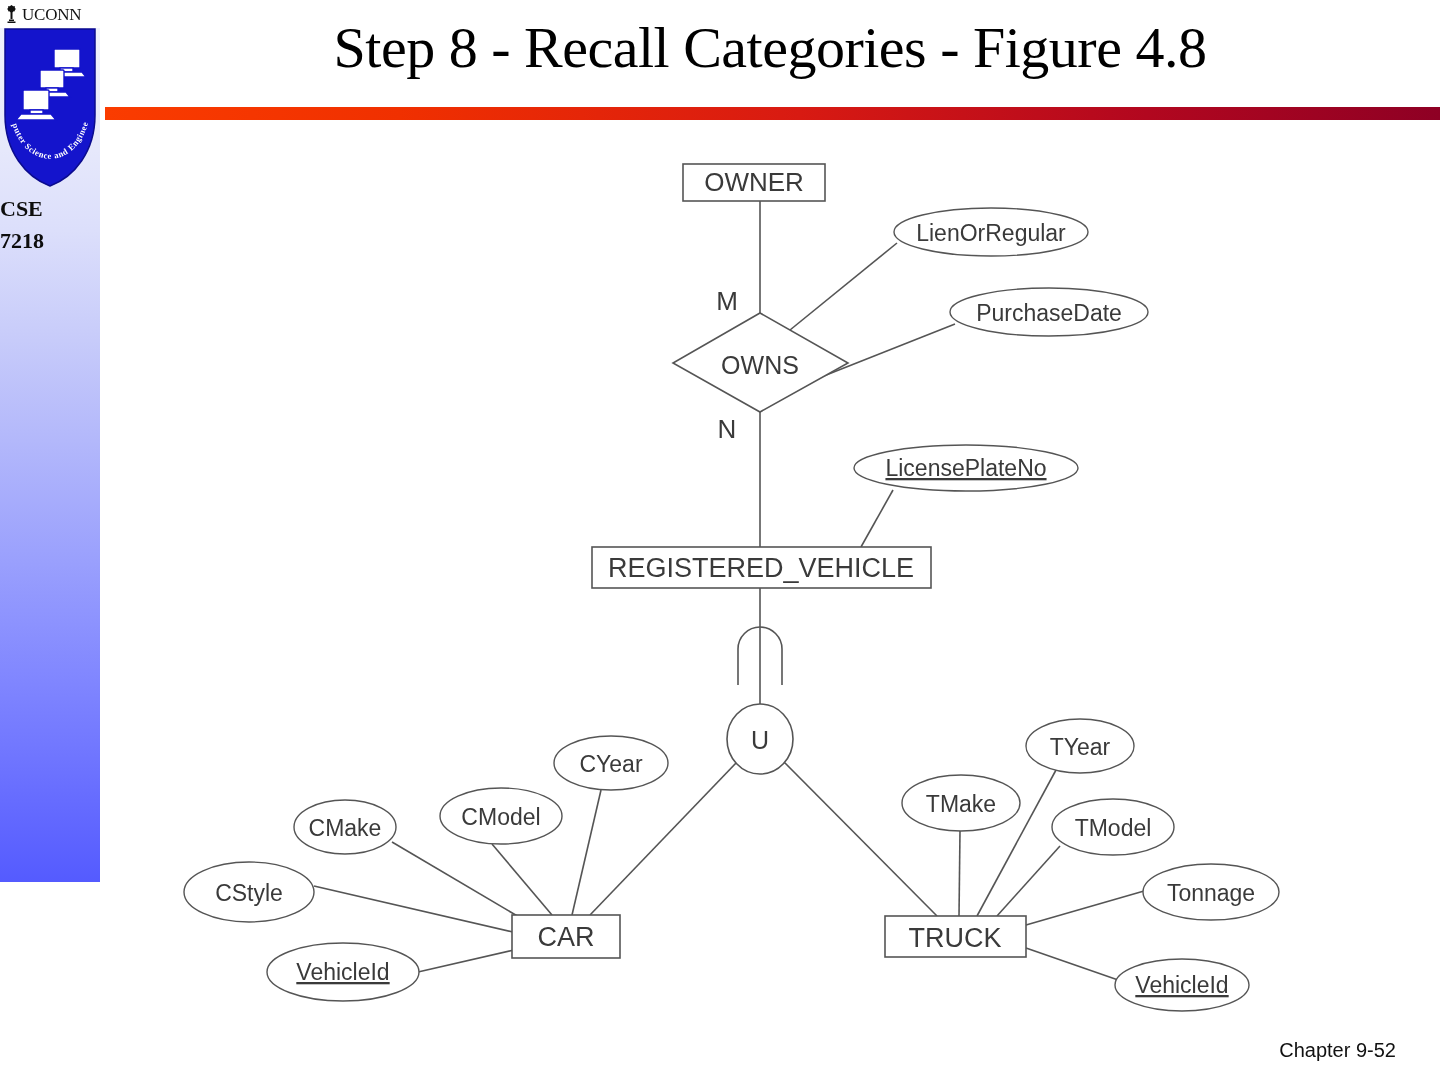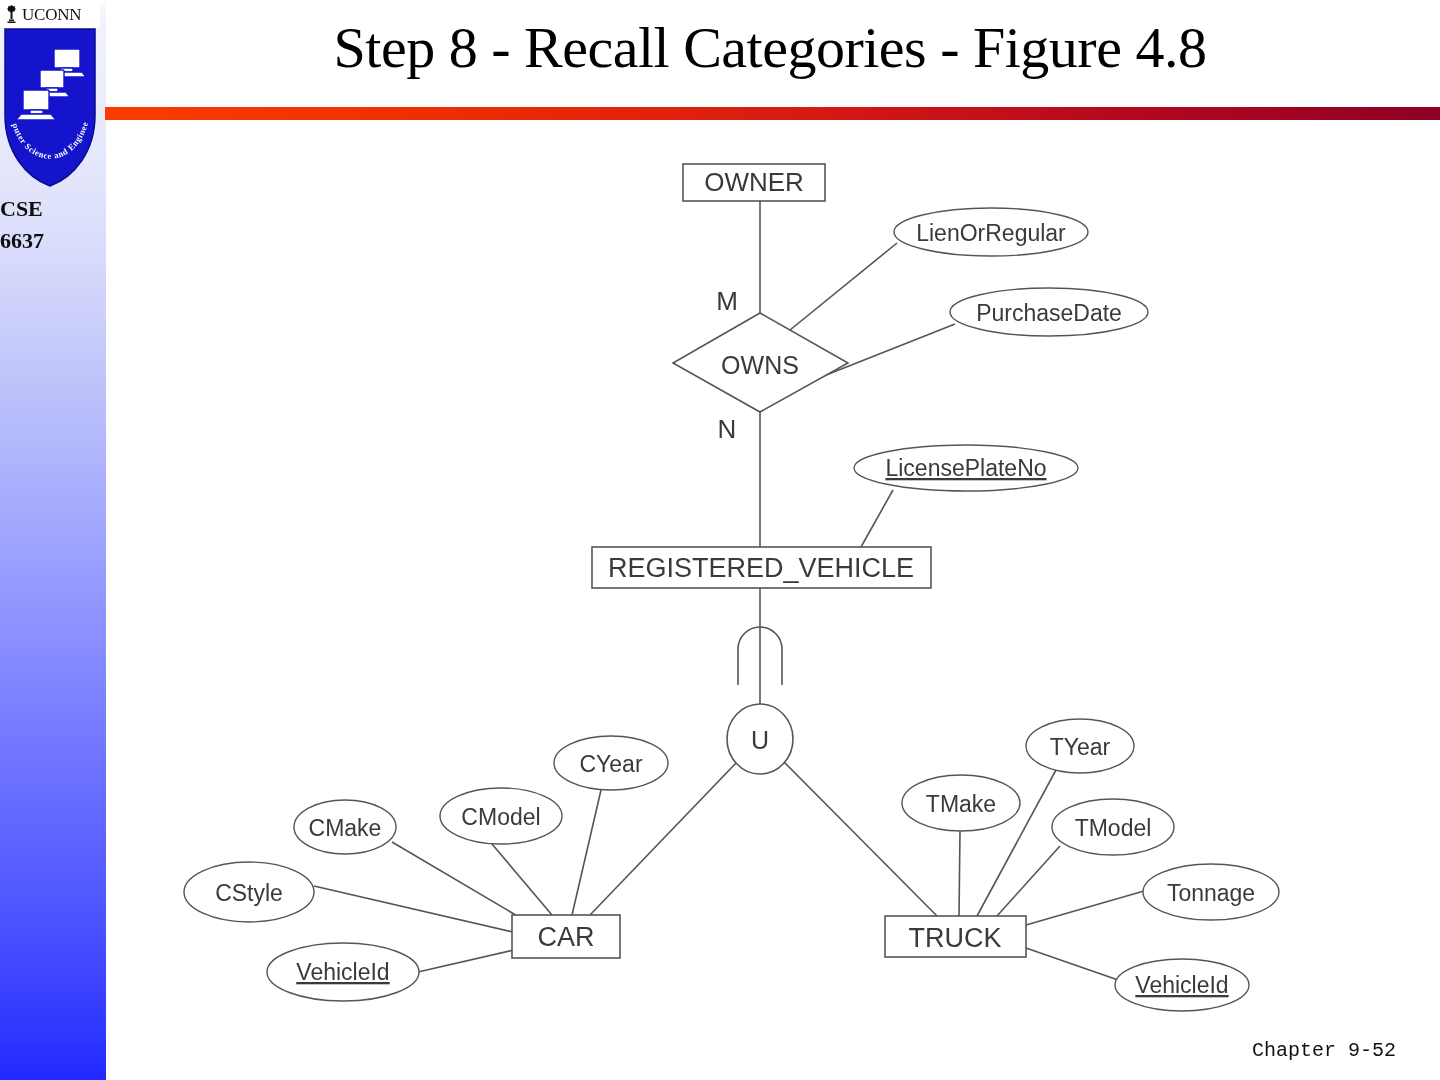--- a/index.html
+++ b/index.html
@@ -13,27 +13,26 @@
     position: relative;
     overflow: hidden;
     font-family: "Liberation Serif", serif;
   }
 
   
   #sidebar {
     position: absolute;
     left: 0; top: 0;
     width: 100px;
-    height: 1080px;
+    height: 882px;
     background: linear-gradient(to bottom,
         #ffffff 0px, #f2f3fd 14px, #e6e8fb 150px,
         #dcdffb 230px, #c9cdfa 330px, #b3b8fb 440px,
         #9aa0fd 560px, #8086ff 680px, #666cff 800px,
         #4a51ff 930px, #2d35ff 1040px, #2128ff 1080px);
-    padding-left: 6px;
   }
   #uconn-header {
     position: absolute;
     left: 0; top: 0;
     width: 100px; height: 28px;
     background: #ffffff;
     display: flex;
     align-items: center;
     gap: 2px;
     padding-left: 3px;
@@ -92,21 +91,21 @@
   }
   #er-diagram text {
     font-family: "Liberation Sans", sans-serif;
     fill: #3a3a3a;
   }
 
   
   #footer-note {
     position: absolute;
     right: 44px; bottom: 18px;
-    font-family: Liberation Mono, monospace;
+    font-family: Liberation Sans, sans-serif;
     font-size: 20px;
     color: #111111;
   }
 </style>
 </head>
 <body>
 
 <div id="sidebar">
 
   <div id="uconn-header">
@@ -149,21 +148,21 @@
         </g>
       </g>
       <text font-family="Liberation Serif, serif" font-size="8.5" font-weight="bold" fill="#ffffff" letter-spacing="0.6">
         <textPath href="#mottoArc" startOffset="50%" text-anchor="middle">Computer Science and Engineering</textPath>
       </text>
     </svg>
   </div>
 
   <div id="course-code">
     <div>CSE</div>
-    <div>6637</div>
+    <div>7218</div>
   </div>
 </div>
 
 <div id="page-title">Step 8 - Recall Categories - Figure 4.8</div>
 <div id="title-rule"></div>
 
 <svg id="er-diagram" viewBox="0 0 1440 1080">
   <g fill="none" stroke="#555555" stroke-width="1.6">
 
     <line x1="760" y1="200" x2="760" y2="313"></line>

